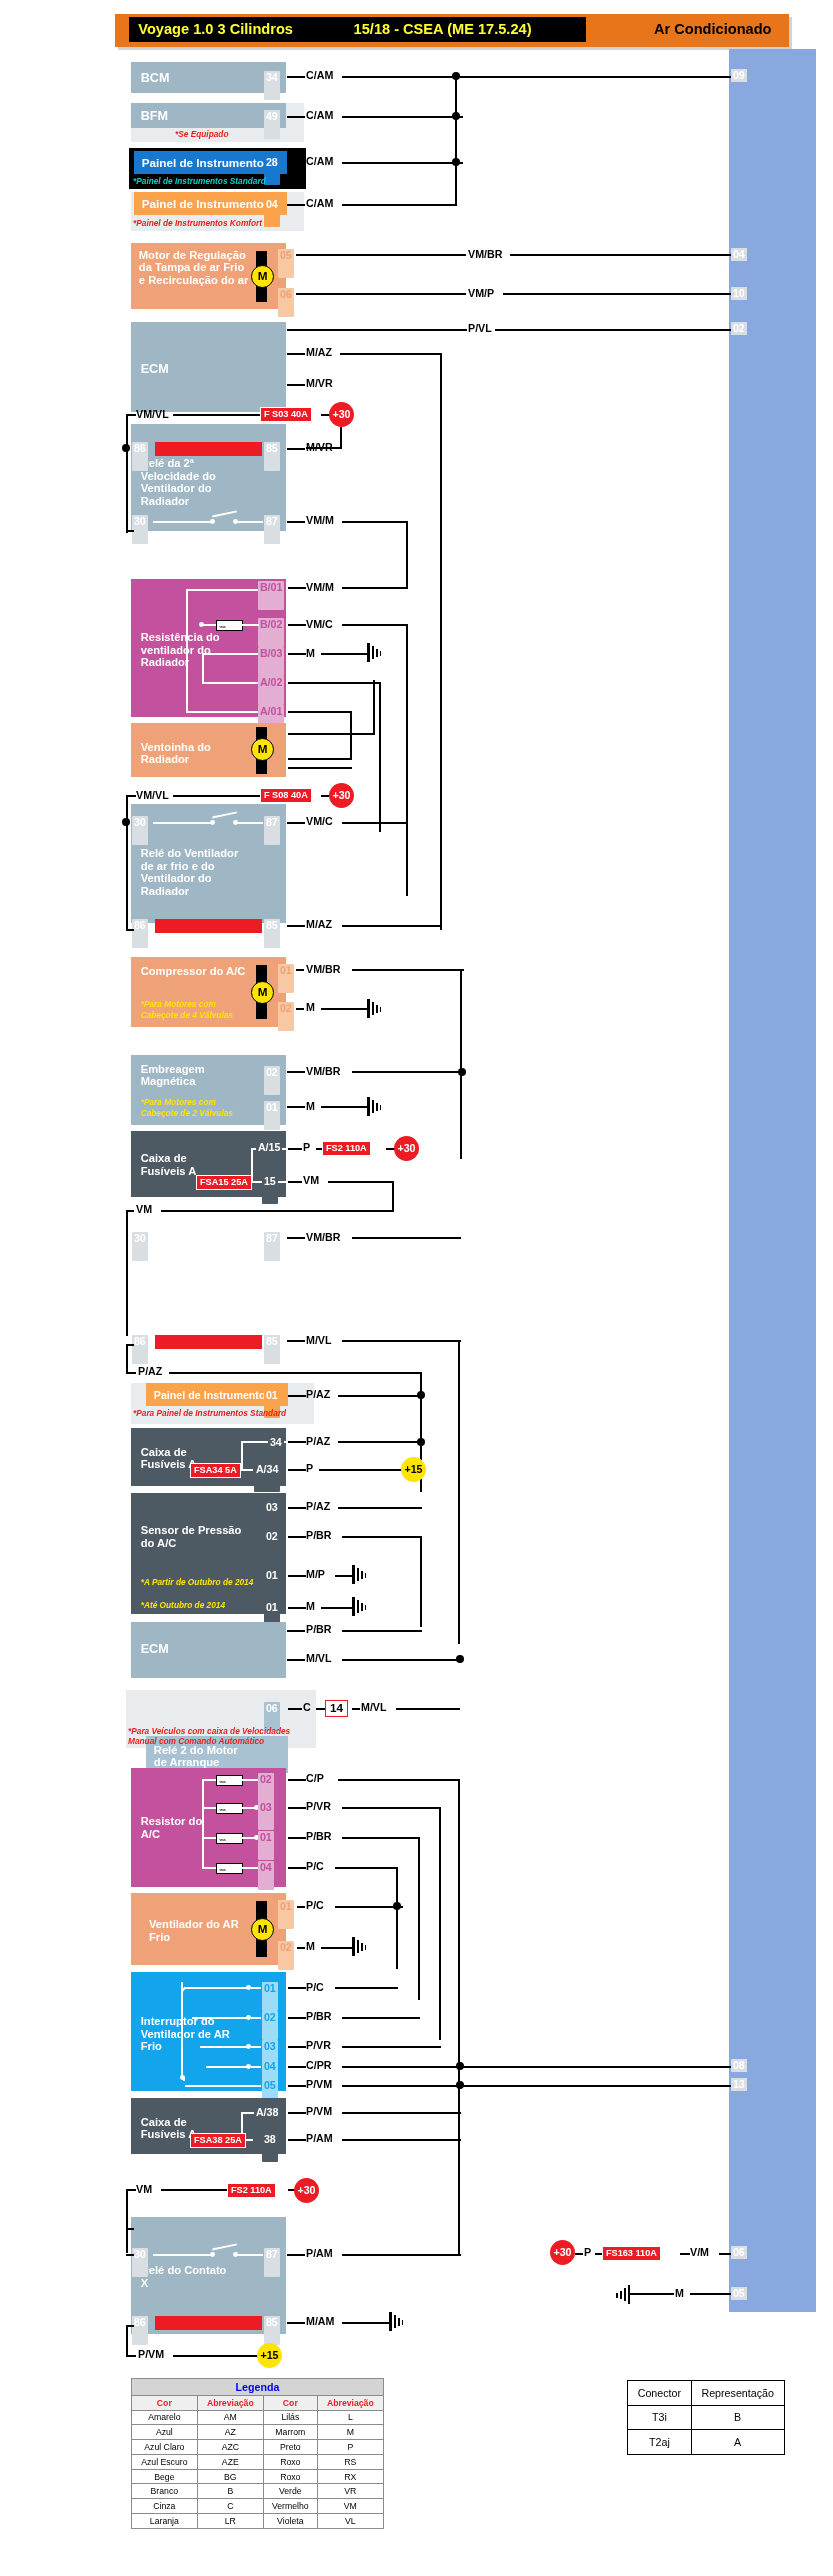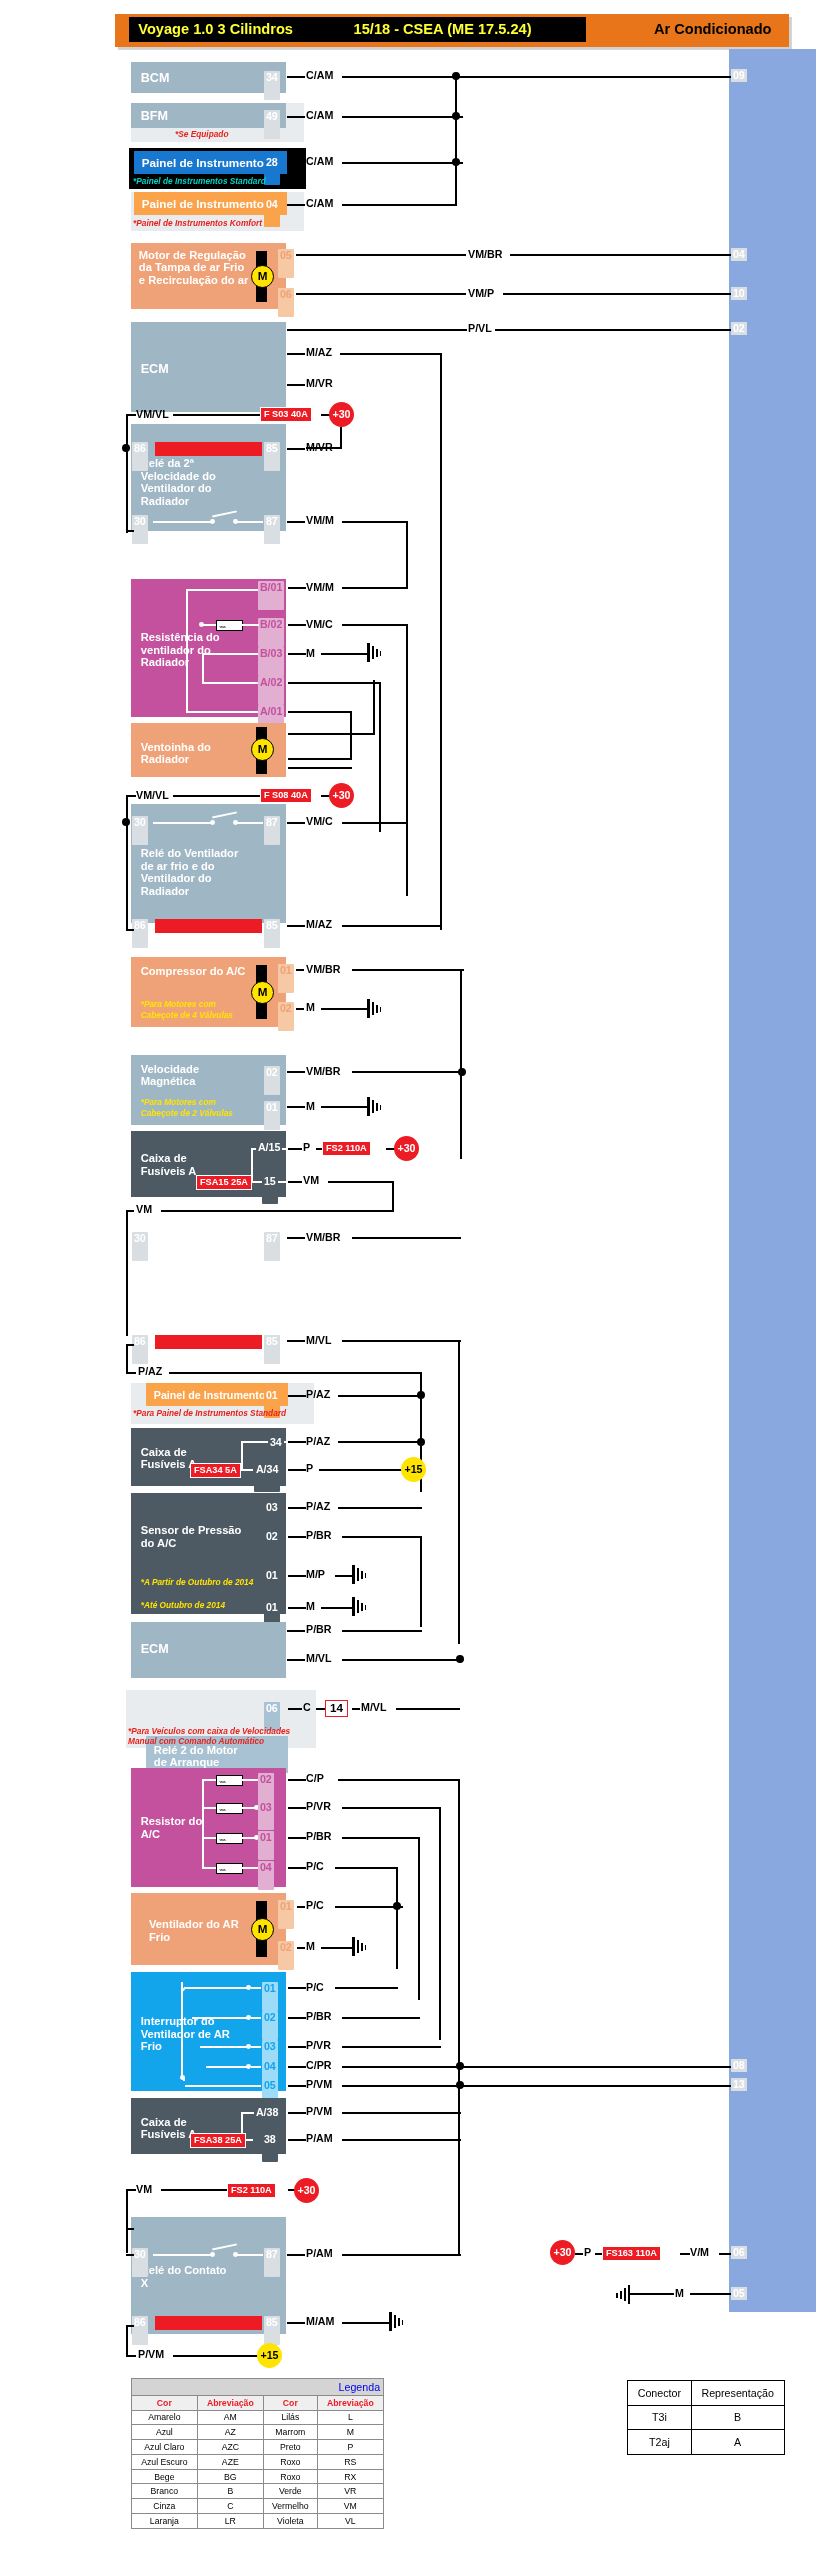--- a/index.html
+++ b/index.html
@@ -76,21 +76,21 @@
   .gnd{position:absolute;}
   .gnd b{position:absolute;background:#000;}
 
   
   .bpin{position:absolute;background:#D9DEE2;color:#fff;font-size:10.7px;font-weight:bold;
         padding:0 1.9px;line-height:12.6px;height:12.6px;}
 
   
   table.lg{position:absolute;border-collapse:collapse;font-size:8.7px;}
   table.lg td,table.lg th{border:1px solid #8b8b8b;text-align:center;padding:1.9px 2.9px;background:#fff;}
-  table.lg .ttl{background:#D4D4D4;color:#0000EE;font-weight:normal;font-size:10.7px;text-align:right;}
+  table.lg .ttl{background:#D4D4D4;color:#0000EE;font-weight:bold;font-size:10.7px;}
   table.lg .hd{color:#ED1C24;font-weight:bold;background:#EFEFEF;}
 
   table.cn{position:absolute;border-collapse:collapse;font-size:10.7px;}
   table.cn td{border:1.9px solid #000;text-align:center;padding:5.8px 9.7px;background:#fff;}
 </style>
 </head>
 <body>
 
 <div id="page">
 
@@ -314,21 +314,21 @@
   <div class="wl" style="left:306px;top:1001px">M</div>
   <div class="h" style="left:321px;top:1008px;width:47px"></div>
   <div class="gnd" style="left:367px;top:999px">
     <b style="left:0;top:0;width:2.9px;height:19.4px"></b>
     <b style="left:4.9px;top:2.9px;width:1.9px;height:13.6px"></b>
     <b style="left:8.7px;top:5.8px;width:1.9px;height:8.7px"></b>
     <b style="left:12.6px;top:7.8px;width:1.9px;height:4.9px"></b>
   </div>
 
   <div class="blk c-grayblue" style="left:131px;top:1055px;width:155px;height:70px">
-    <div class="lbl" style="left:9.7px;top:7.8px;width:107px">Velocidade Magnética</div>
+    <div class="lbl" style="left:9.7px;top:7.8px;width:107px">Embreagem Magnética</div>
     <div class="note yellow" style="left:9.7px;top:42px;line-height:10.7px;white-space:normal;width:112px">*Para Motores com Cabeçote de 2 Válvulas</div>
   </div>
   <div class="pin" style="left:264px;top:1066px">02</div>
   <div class="pin" style="left:264px;top:1101px">01</div>
   <div class="h" style="left:287px;top:1071px;width:17.5px"></div>
   <div class="wl" style="left:306px;top:1065px">VM/BR</div>
   <div class="h" style="left:352px;top:1071px;width:112px"></div>
   <div class="dot" style="left:458px;top:1068px"></div>
   <div class="h" style="left:287px;top:1106px;width:17.5px"></div>
   <div class="wl" style="left:306px;top:1100px">M</div>

